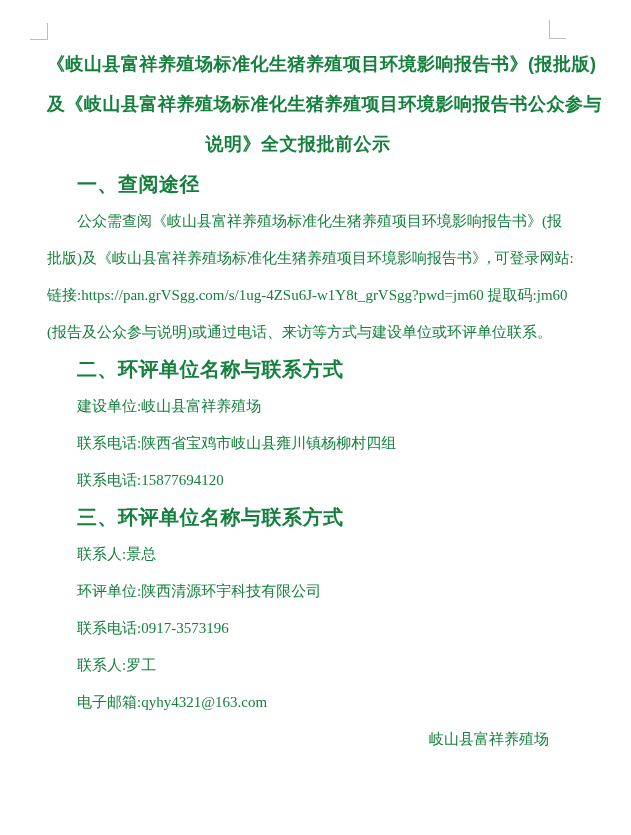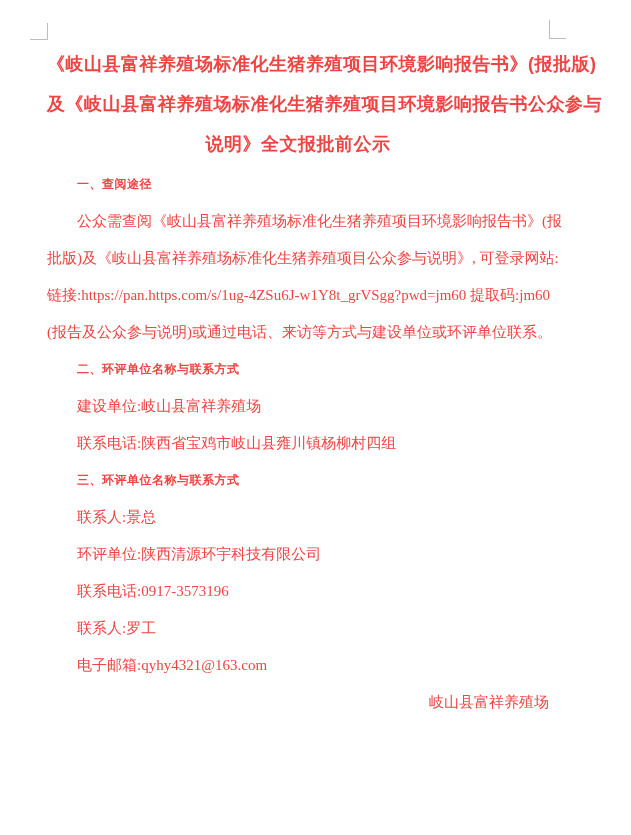--- a/index.html
+++ b/index.html
@@ -7,21 +7,21 @@
     padding: 0;
     background: #ffffff;
   }
   .page {
     position: relative;
     width: 631px;
     height: 835px;
     background: #ffffff;
     overflow: hidden;
     font-family: "Liberation Serif", "DejaVu Serif", serif;
-    color: #ef4444;
+    color: #15803d;
   }
   
   .crop-tl {
     position: absolute;
     left: 30px;
     top: 23px;
     width: 17px;
     height: 16px;
     border-right: 1px solid #bdbdbd;
     border-bottom: 1px solid #bdbdbd;
@@ -60,21 +60,21 @@
     font-size: 15px;
   }
   .line {
     height: 37px;
     line-height: 37px;
     white-space: nowrap;
   }
   .heading {
     font-family: Liberation Sans, sans-serif;
     font-weight: bold;
-    font-size: 12px;
+    font-size: 20px;
     letter-spacing: 0.5px;
   }
   .indent { padding-left: 30px; }
   .right  { text-align: right; }
   .spell {
     text-decoration-style: wavy;
     text-decoration-color: #ff1a1a;
     text-decoration-thickness: 1px;
     text-underline-offset: 3px;
   }
@@ -91,29 +91,30 @@
     <div class="title-line">《岐山县富祥养殖场标准化生猪养殖项目环境影响报告书》(报批版)</div>
     <div class="title-line">及《岐山县富祥养殖场标准化生猪养殖项目环境影响报告书公众参与</div>
     <div class="title-line">说明》全文报批前公示</div>
   </div>
 
   <div class="doc-body">
 
     <div class="line heading indent">一、查阅途径</div>
 
     <div class="line indent">公众需查阅《岐山县富祥养殖场标准化生猪养殖项目环境影响报告书》(报</div>
-    <div class="line">批版)及《岐山县富祥养殖场标准化生猪养殖项目公众参与说明》, 可登录网站:</div>
+    <div class="line">批版)及《岐山县富祥养殖场标准化生猪养殖项目环境影响报告书》, 可登录网站:</div>
 
-    <div class="line"><span>链接:</span><span class="spell">https</span><span>://</span><span class="spell">pan.https</span><span>.com/s/1ug-4ZSu6J-w1Y8t_</span><span class="spell">grVSgg?pwd</span><span>=jm60</span><span>  提取码:jm60</span></div>
+    <div class="line"><span>链接:</span><span class="spell">https</span><span>://</span><span class="spell">pan.grVSgg</span><span>.com/s/1ug-4ZSu6J-w1Y8t_</span><span class="spell">grVSgg?pwd</span><span>=jm60</span><span>  提取码:jm60</span></div>
 
     <div class="line">(报告及公众参与说明)或通过电话、来访等方式与建设单位或环评单位联系。</div>
 
     <div class="line heading indent">二、环评单位名称与联系方式</div>
     <div class="line indent">建设单位:岐山县富祥养殖场</div>
     <div class="line indent">联系电话:陕西省宝鸡市岐山县雍川镇杨柳村四组</div>
+    <div class="line indent">联系电话:15877694120</div>
     <div class="line heading indent">三、环评单位名称与联系方式</div>
 
     <div class="line indent">联系人:景总</div>
     <div class="line indent">环评单位:陕西清源环宇科技有限公司</div>
     <div class="line indent">联系电话:0917-3573196</div>
     <div class="line indent">联系人:罗工</div>
     <div class="line indent">电子邮箱:qyhy4321@163.com</div>
 
     <div class="line right">岐山县富祥养殖场</div>
 

